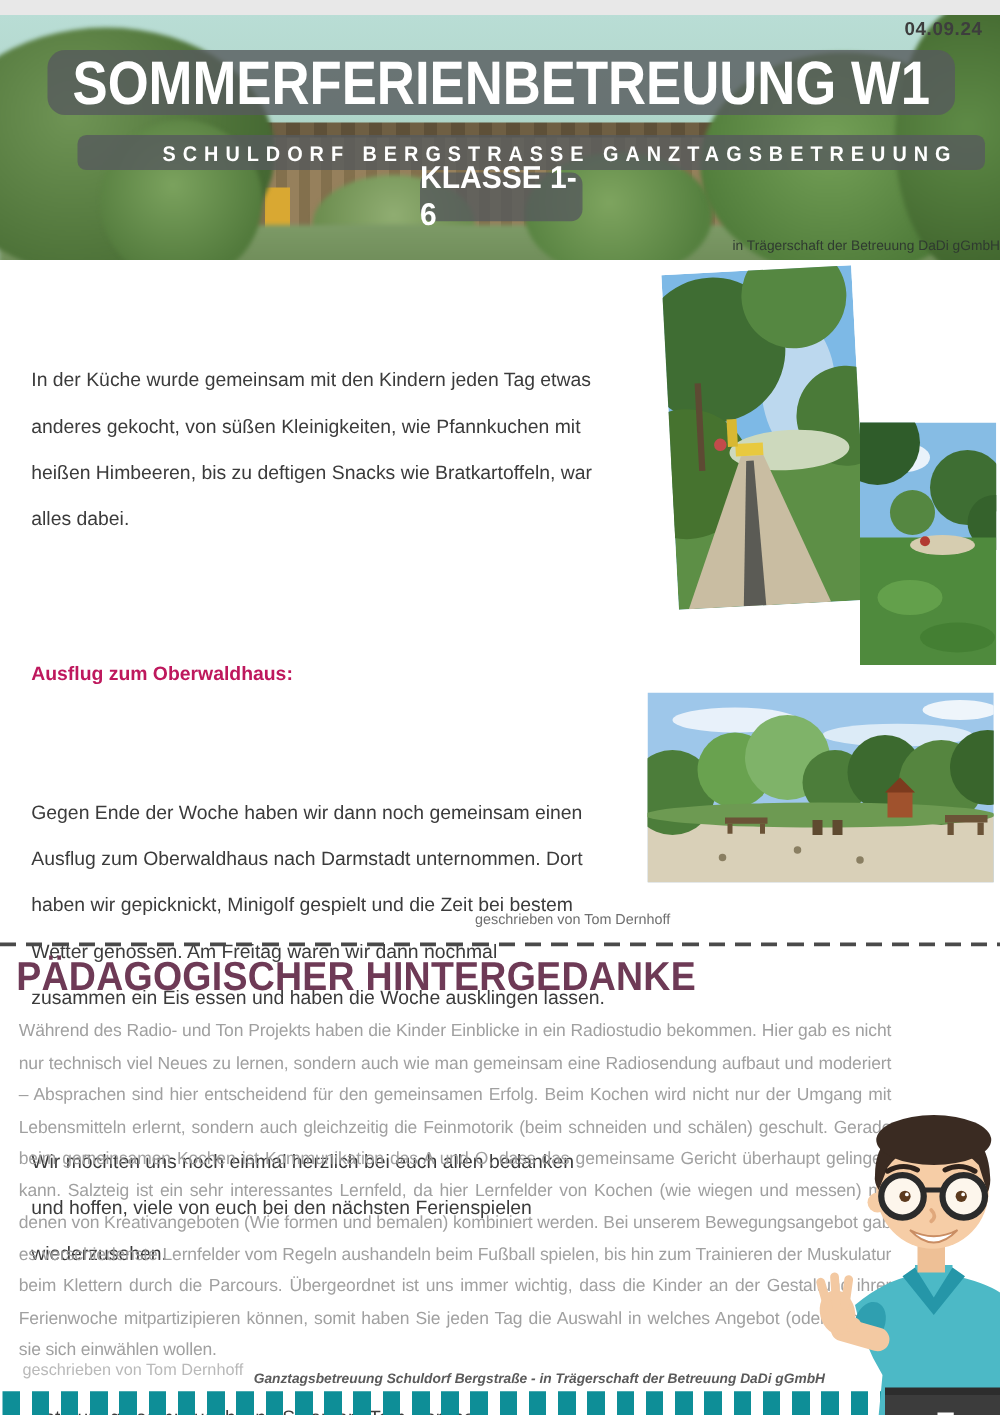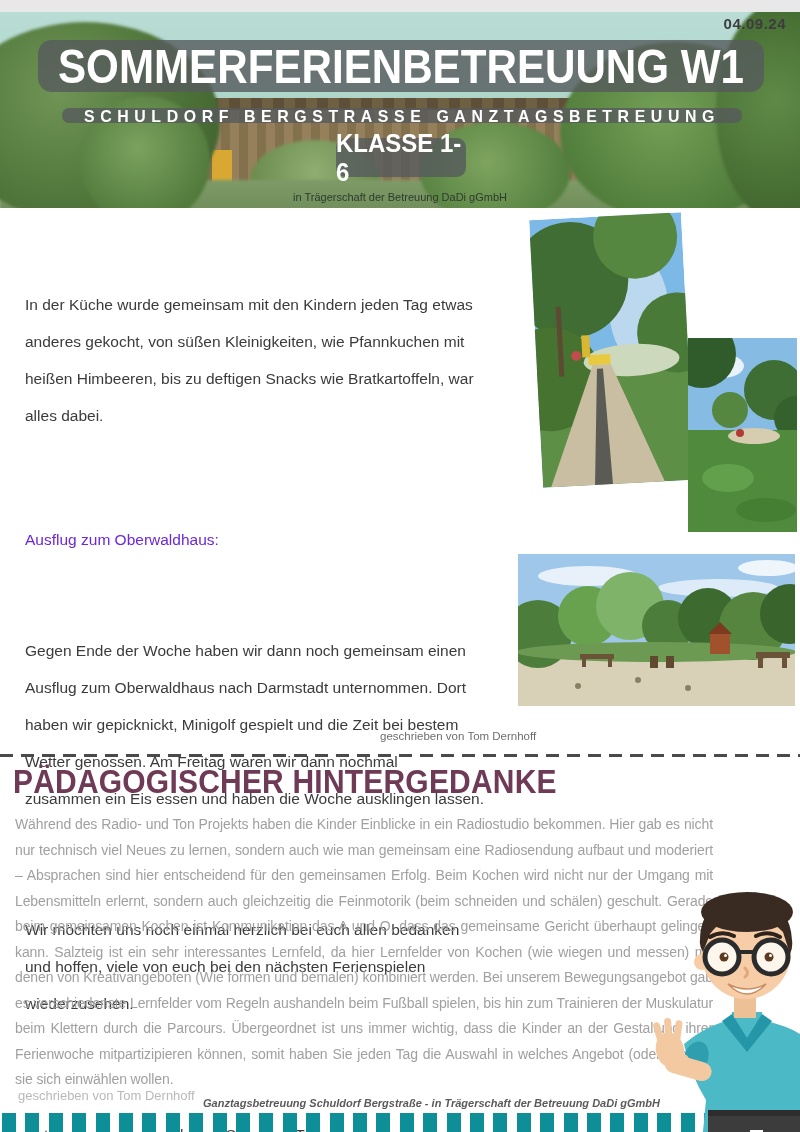--- a/index.html
+++ b/index.html
@@ -21,32 +21,32 @@
   .t1{left:-50px;top:10px;width:270px;height:200px;background:radial-gradient(circle at 40% 35%,#6f9455,#4d7238 60%,#3e5f2e 95%);}
   .t2{left:80px;top:84px;width:130px;height:130px;background:radial-gradient(circle at 45% 40%,#7ba25e,#527a3c 70%);}
   .t3{left:250px;top:128px;width:130px;height:80px;background:radial-gradient(circle at 50% 40%,#90ad72,#6d8e50 75%);}
   .t4{left:420px;top:110px;width:150px;height:100px;background:radial-gradient(circle at 45% 40%,#7ea45f,#55803f 75%);}
   .t5{left:560px;top:30px;width:230px;height:180px;background:radial-gradient(circle at 45% 40%,#74a057,#4e7a39 70%,#3f632c 95%);}
   .t6{left:716px;top:-10px;width:130px;height:220px;background:radial-gradient(circle at 45% 45%,#5e8a46,#42672f 80%);}
   .t7{left:0px;top:168px;width:800px;height:40px;background:linear-gradient(180deg,#7d9a67,#6c8a56);border-radius:0;}
   .hero .date{position:absolute;right:14px;top:3px;font-size:15px;font-weight:bold;color:#3d3d3d;letter-spacing:.5px;z-index:6;}
   .banner{position:absolute;background:rgba(86,90,92,.8);border-radius:14px;z-index:5;display:flex;align-items:center;justify-content:center;}
   .banner.title{left:38px;top:28px;width:726px;height:52px;}
-  .banner.subtitle{left:62px;top:96px;width:680px;height:15px;border-radius:7px;}
+  .banner.subtitle{left:62px;top:96px;width:680px;height:28px;border-radius:7px;padding-left:46px;}
   .banner.badge{left:336px;top:127px;width:130px;height:37px;border-radius:9px;
         color:#fff;font-weight:bold;font-size:24px;letter-spacing:0;transform:scaleY(1.05);}
-  .hero .carrier{position:absolute;left:0;right:0;bottom:5px;text-align:center;font-size:11px;color:#2f3a30;z-index:5;}
+  .hero .carrier{position:absolute;left:0;right:0;bottom:5px;text-align:right;font-size:11px;color:#2f3a30;z-index:5;}
 
   
   .article{position:absolute;left:25px;top:200px;width:505px;color:#3b3b3b;
            font-size:15.5px;line-height:37px;white-space:pre;}
   .article p{margin:0;}
   .article .gap14{margin-bottom:13px;}
   .article .gap20{margin-bottom:20px;}
-  .article .bold{font-weight:normal;color:#6d28d9;}
+  .article .bold{font-weight:bold;color:#be185d;}
 
   .byline-mid{position:absolute;left:380px;top:718px;font-size:11.5px;color:#6e6e6e;}
 
   
   .photo{position:absolute;display:block;}
   .photo1{left:536px;top:204px;transform:rotate(-3deg);}
   .photo2{left:688px;top:326px;}
   .photo3{left:518px;top:542px;}
 
   

